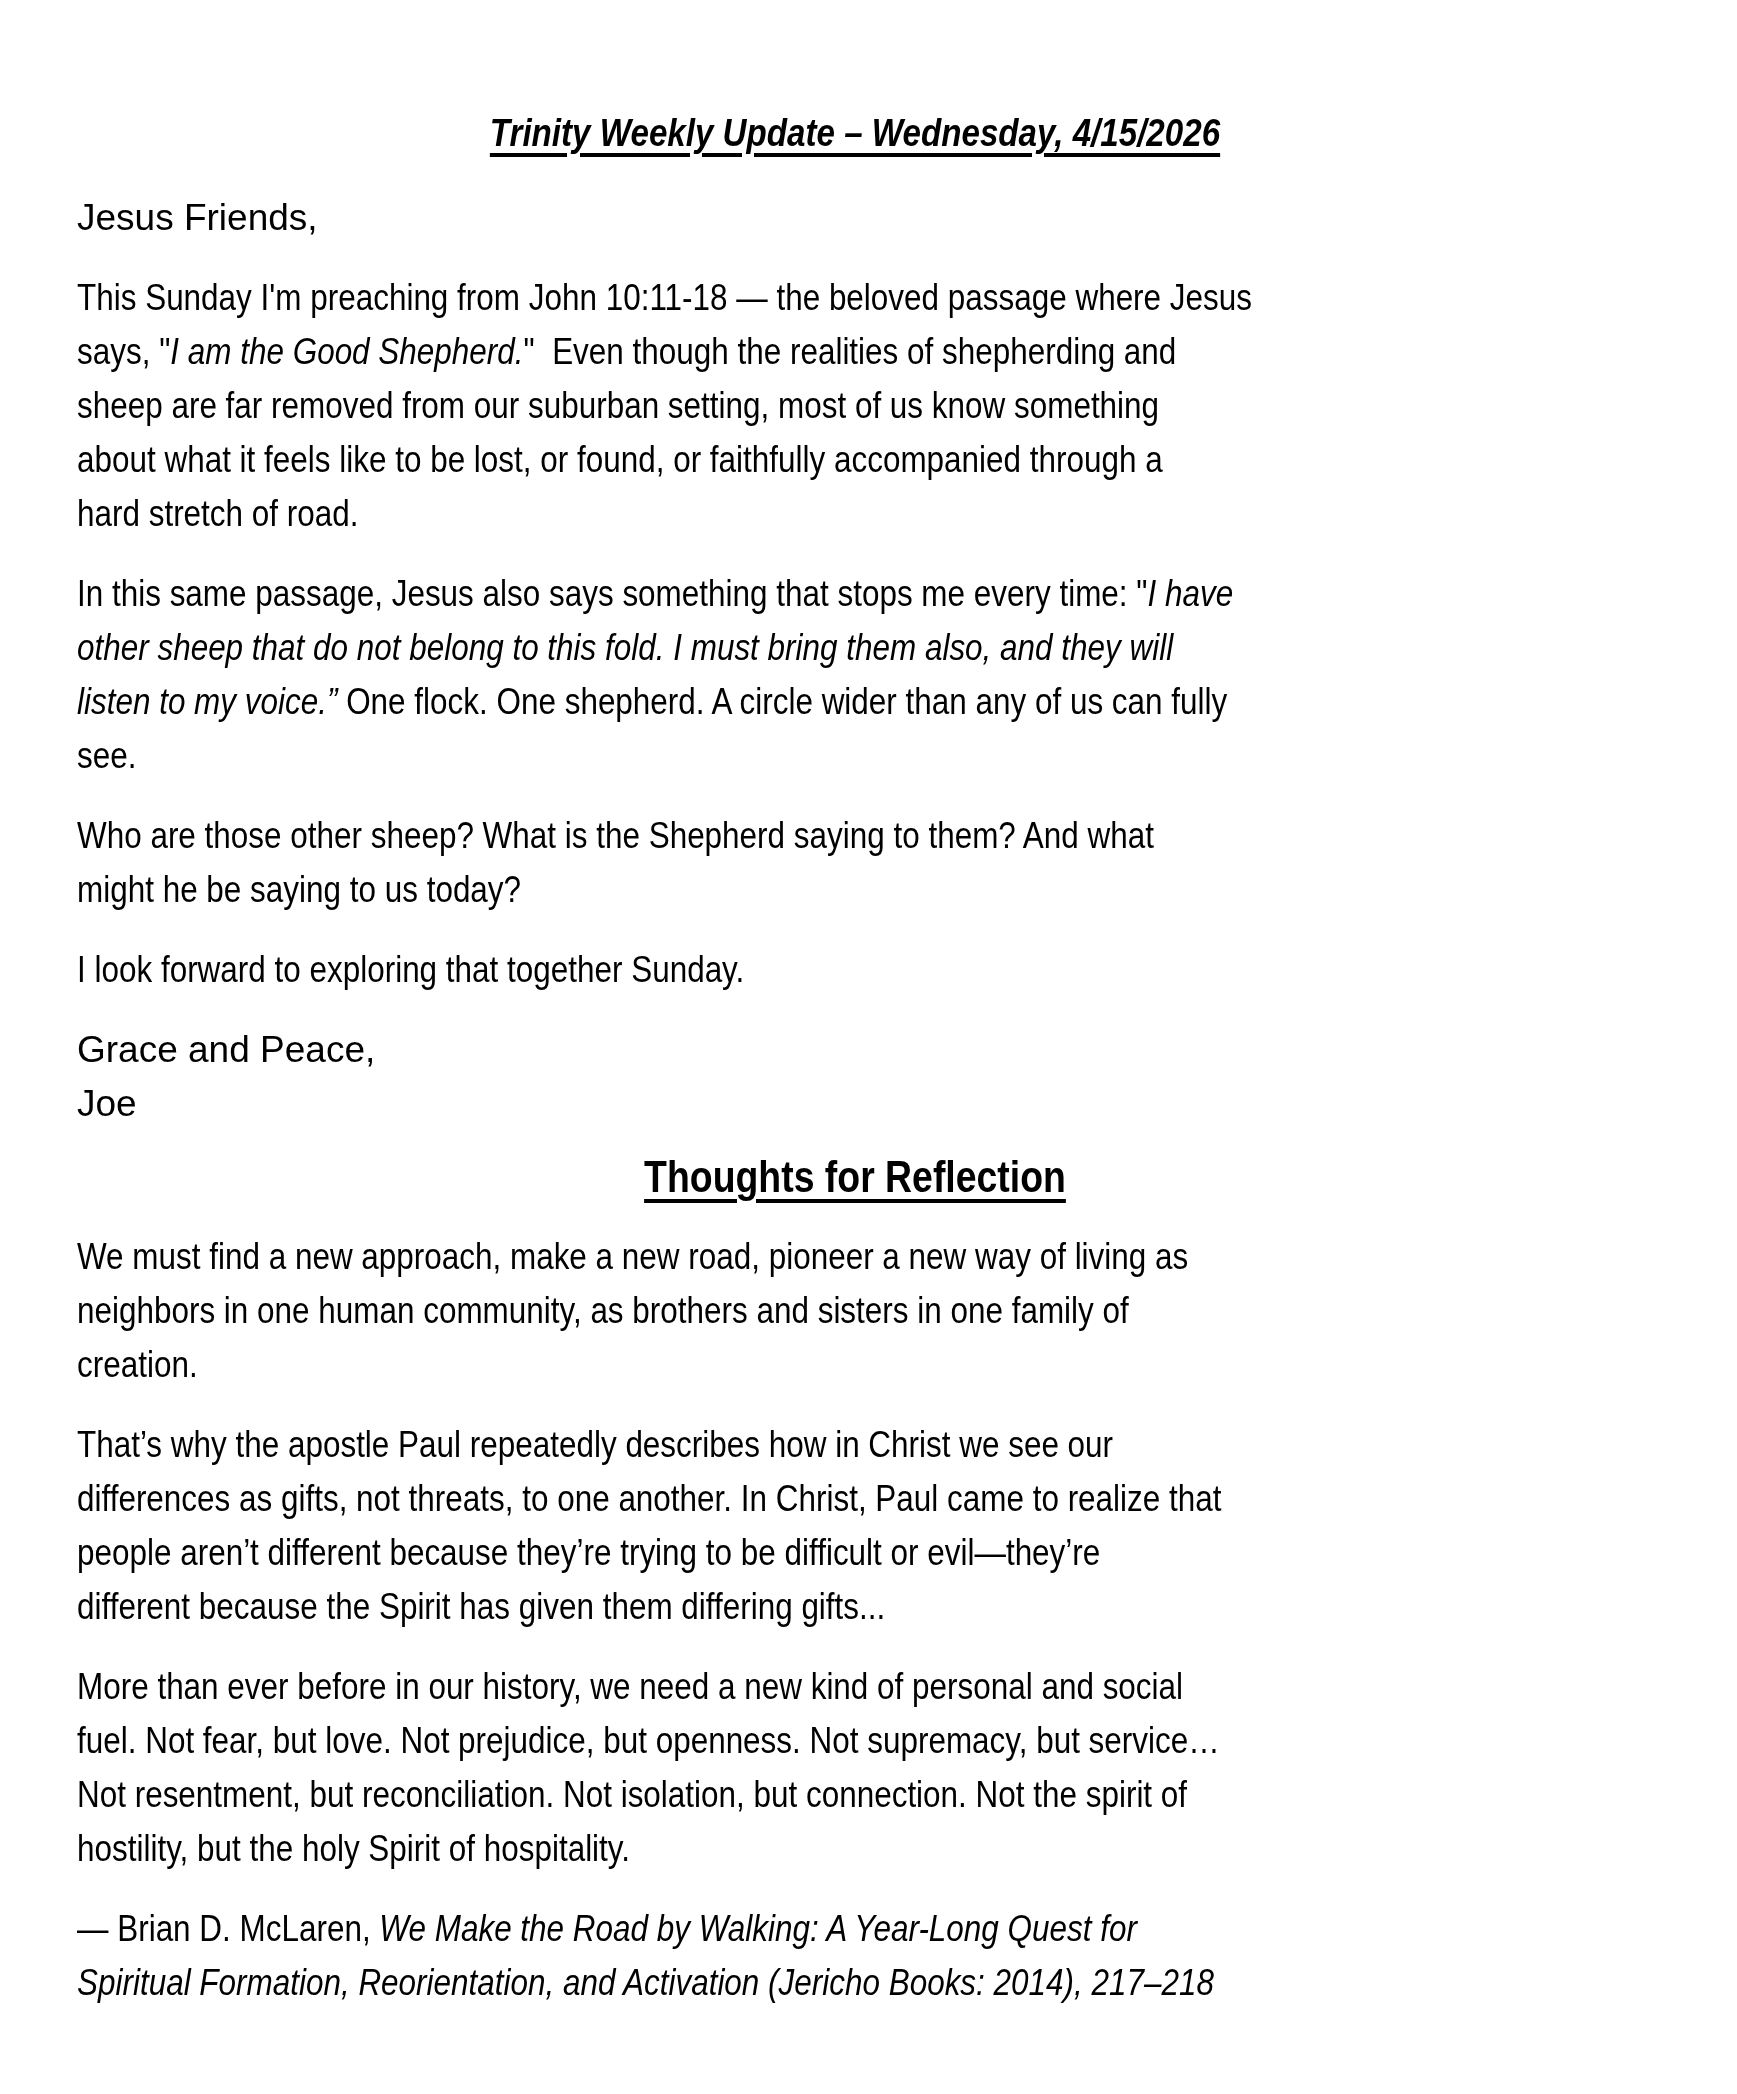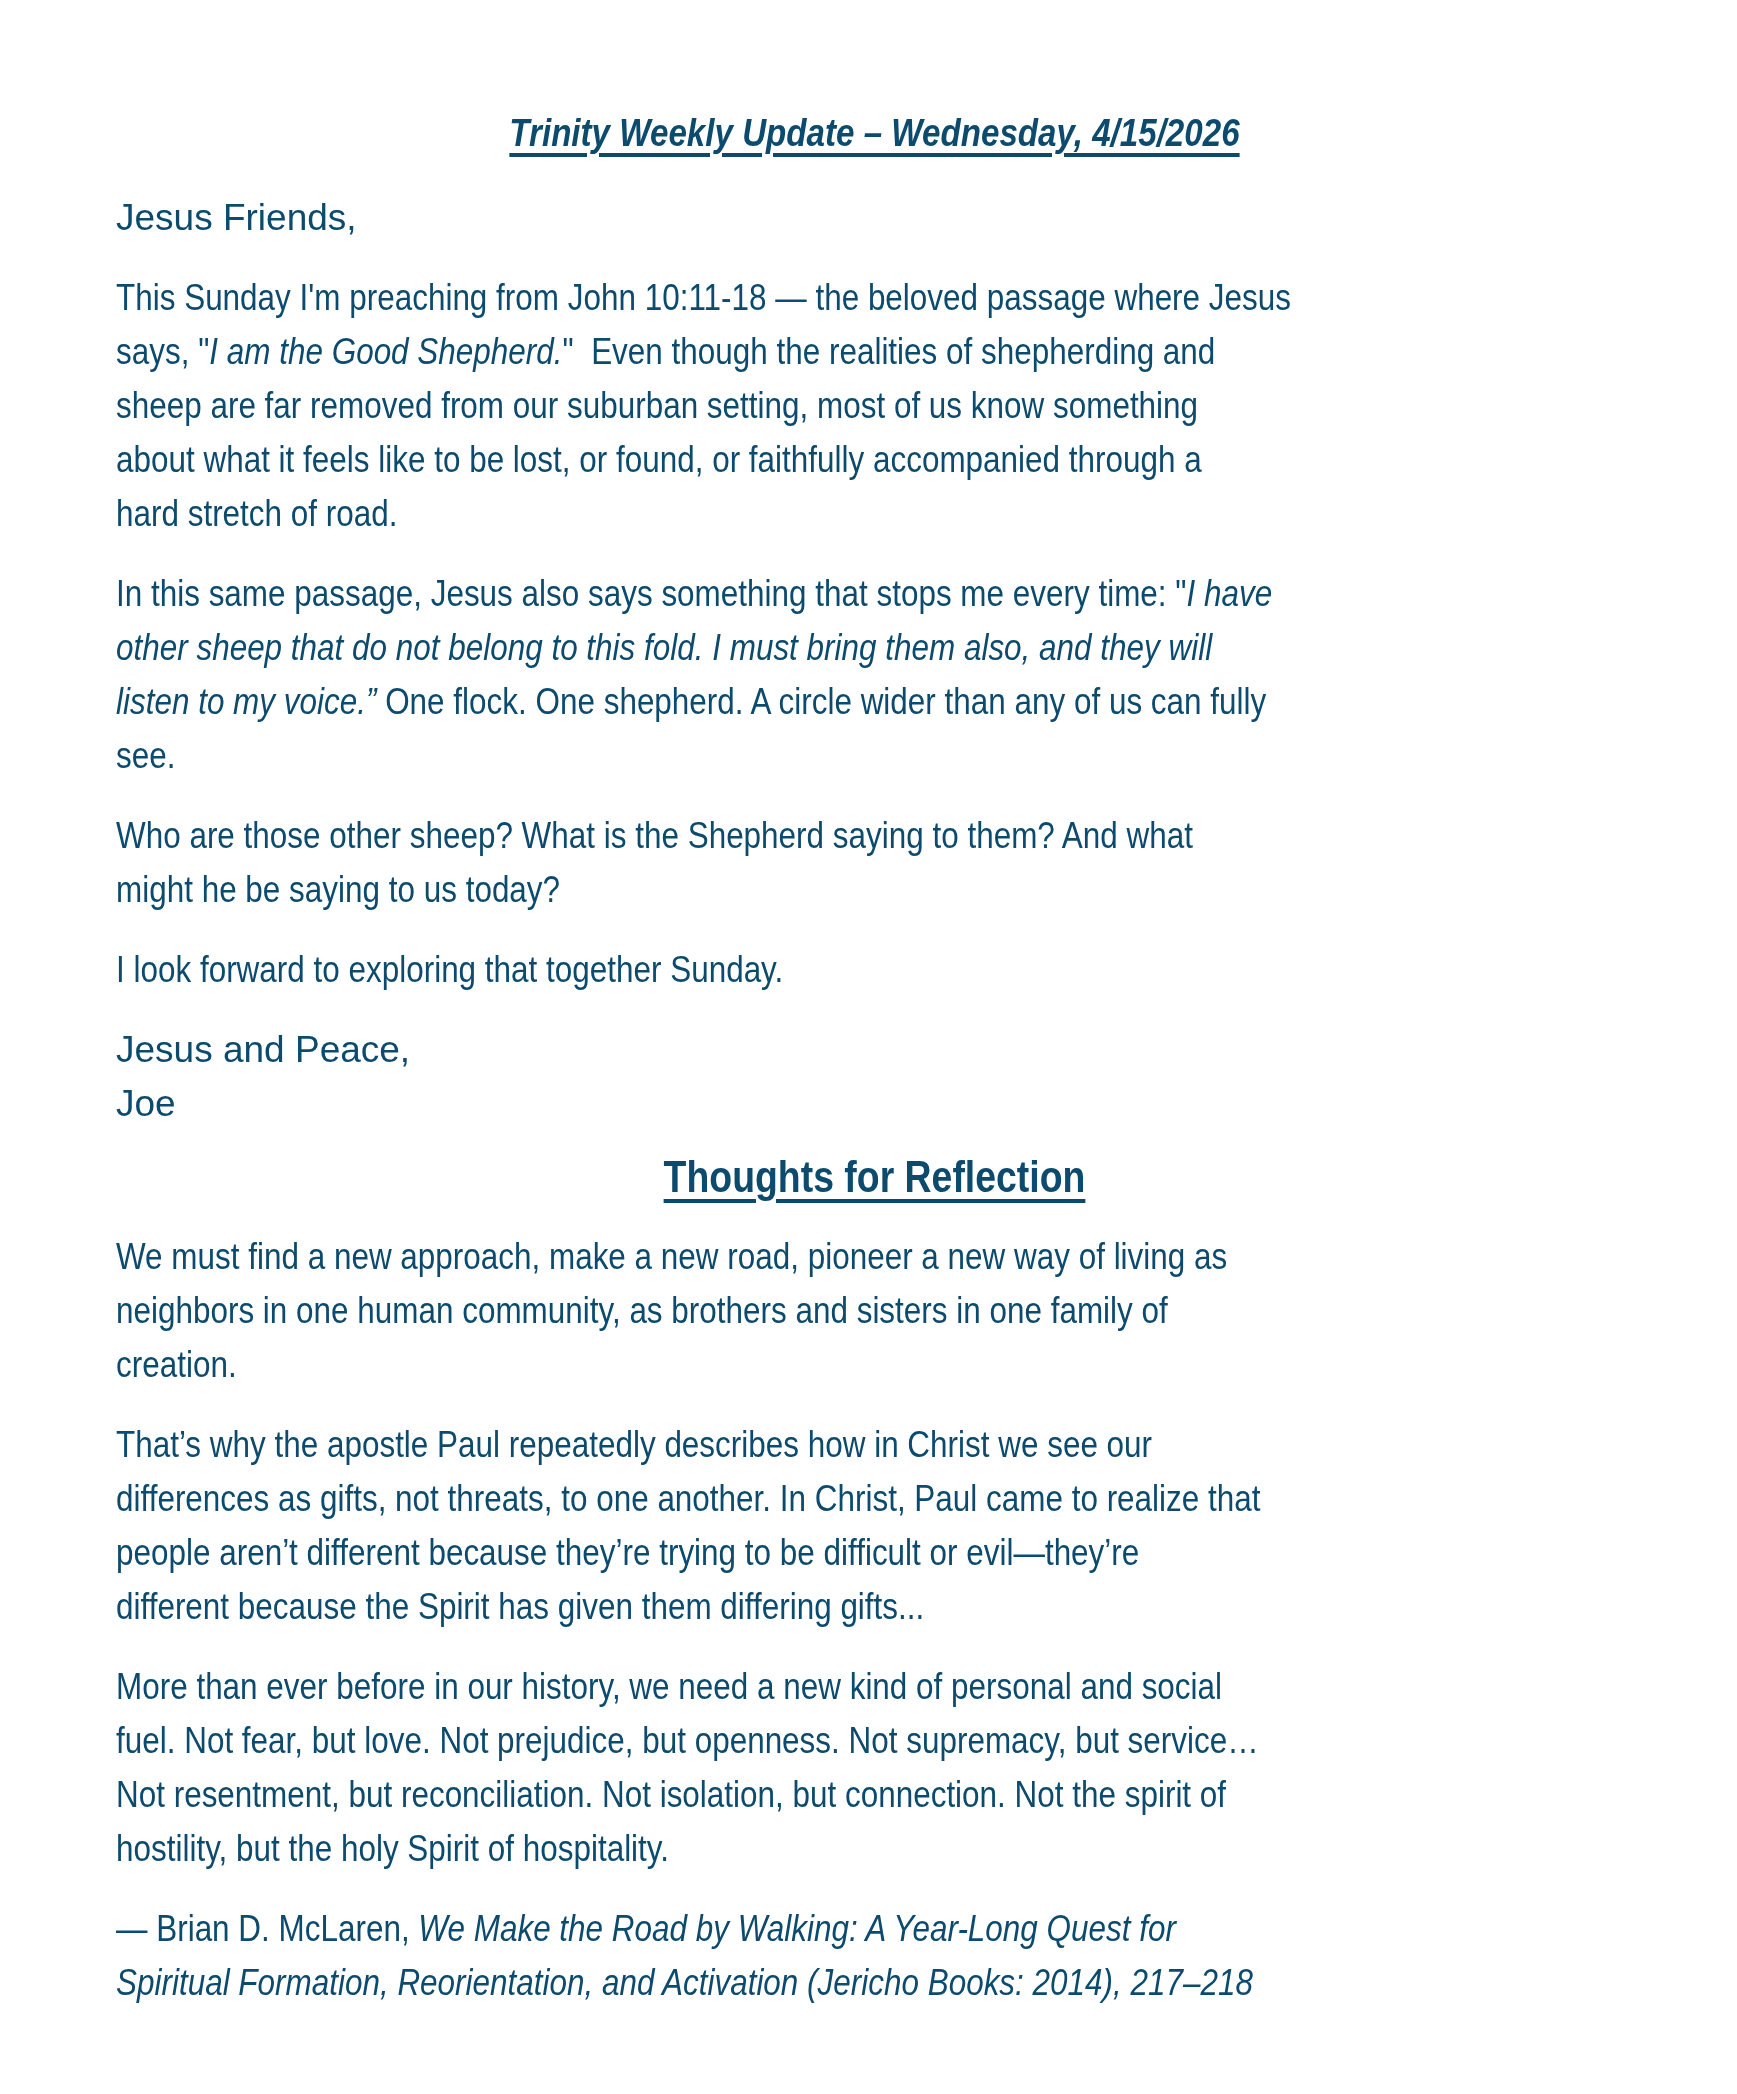--- a/index.html
+++ b/index.html
@@ -6,22 +6,22 @@
     margin: 0;
     padding: 0;
     background: #ffffff;
   }
   .page {
     position: relative;
     width: 1737px;
     height: 2095px;
     box-sizing: border-box;
     background: #ffffff;
-    color: #0c4a6e;
-    padding: 105px 104px 0 116px;
+    color: #000000;
+    padding: 105px 104px 0 77px;
     font-family: "Liberation Sans", "DejaVu Sans", sans-serif;
     overflow: hidden;
   }
   
   .condensed {
     transform: scaleX(0.85);
     transform-origin: top left;
     width: 117.647%;
   }
   .title {
@@ -84,21 +84,21 @@
   <p class="para condensed"><span>In this same passage, Jesus also says something that stops me every time: "</span><span class="it">I have
 other sheep that do not belong to this fold. I must bring them also, and they will
 listen to my voice.”</span><span> One flock. One shepherd. A circle wider than any of us can fully
 see.</span></p>
 
   <p class="para condensed"><span>Who are those other sheep? What is the Shepherd saying to them? And what
 might he be saying to us today?</span></p>
 
   <p class="para condensed"><span>I look forward to exploring that together Sunday.</span></p>
 
-  <p class="plain signoff">Jesus and Peace,
+  <p class="plain signoff">Grace and Peace,
 Joe</p>
 
   <h2 class="heading condensed">Thoughts for Reflection</h2>
 
   <p class="para condensed"><span>We must find a new approach, make a new road, pioneer a new way of living as
 neighbors in one human community, as brothers and sisters in one family of
 creation.</span></p>
 
   <p class="para condensed"><span>That’s why the apostle Paul repeatedly describes how in Christ we see our
 differences as gifts, not threats, to one another. In Christ, Paul came to realize that

